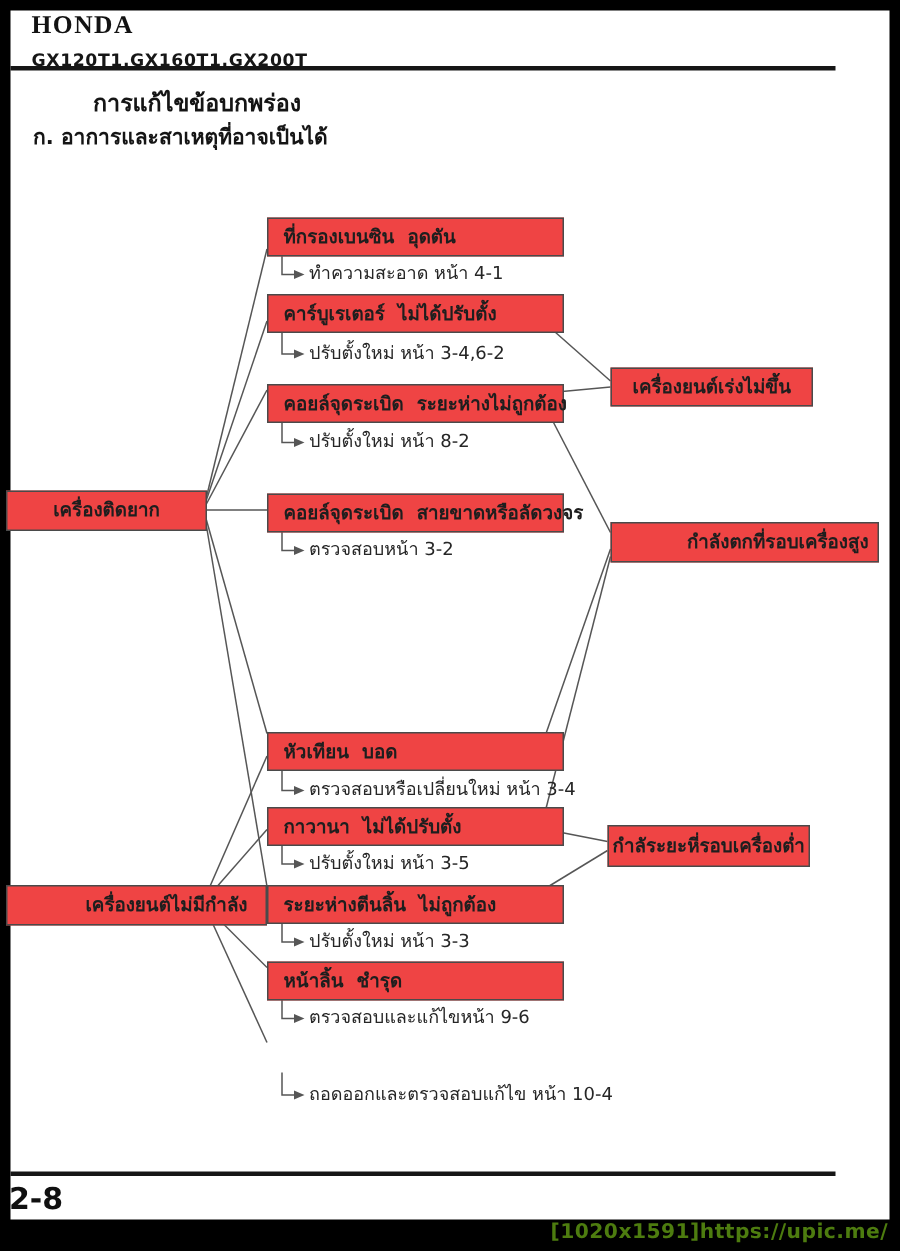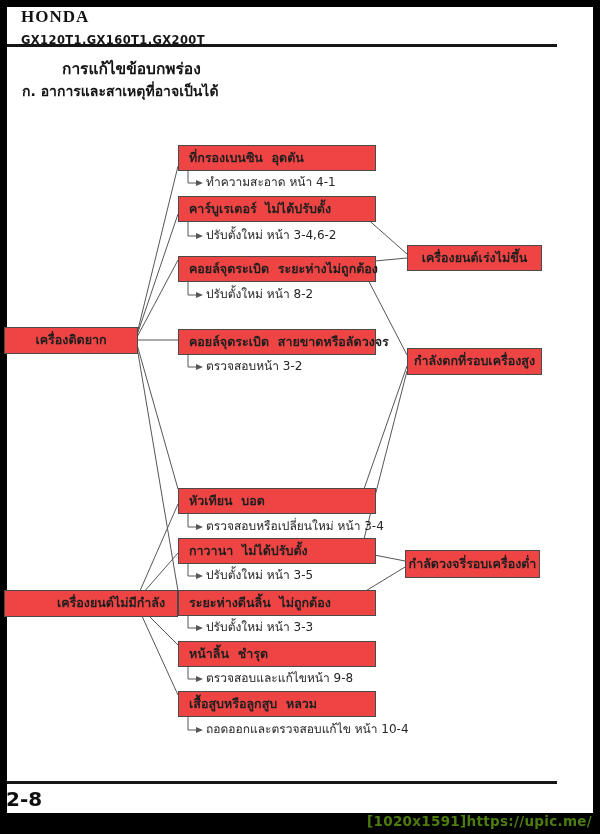--- a/index.html
+++ b/index.html
@@ -153,33 +153,30 @@
   <div class="abs cap" style="left:206px;top:567px;">ปรับตั้งใหม่ หน้า 3-5</div>
 
   <div class="abs node cause" style="left:178px;top:590px;width:186px;height:24px;">
     <span>ระยะห่างตีนลิ้น  ไม่ถูกต้อง</span>
   </div>
   <div class="abs cap" style="left:206px;top:619px;">ปรับตั้งใหม่ หน้า 3-3</div>
 
   <div class="abs node cause" style="left:178px;top:641px;width:186px;height:24px;">
     <span>หน้าลิ้น  ชำรุด</span>
   </div>
-  <div class="abs cap" style="left:206px;top:670px;">ตรวจสอบและแก้ไขหน้า 9-8</div>
+  <div class="abs cap" style="left:206px;top:670px;">ตรวจสอบและแก้ไขหน้า 9-6</div>
 
-  <div class="abs node cause" style="left:178px;top:691px;width:186px;height:24px;">
-    <span>เสื้อสูบหรือลูกสูบ  หลวม</span>
-  </div>
   <div class="abs cap" style="left:206px;top:721px;">ถอดออกและตรวจสอบแก้ไข หน้า 10-4</div>
 
   <div class="abs node center" style="left:407px;top:245px;width:133px;height:24px;">
     <span>เครื่องยนต์เร่งไม่ขึ้น</span>
   </div>
-  <div class="abs node center" style="left:407px;top:348px;width:133px;height:25px;">
+  <div class="abs node center" style="left:407px;top:348px;width:133px;height:25px;padding-left:44px;">
     <span>กำลังตกที่รอบเครื่องสูง</span>
   </div>
   <div class="abs node center" style="left:405px;top:550px;width:133px;height:26px;">
-    <span>กำลัดวงจรี่รอบเครื่องต่ำ</span>
+    <span>กำลัระยะหี่รอบเครื่องต่ำ</span>
   </div>
 
   <div class="abs rule" style="top:781px;"></div>
   <div class="abs pageno">2-8</div>
   <div class="abs watermark">[1020x1591]https://upic.me/</div>
 </div>
 
 </body></html>

